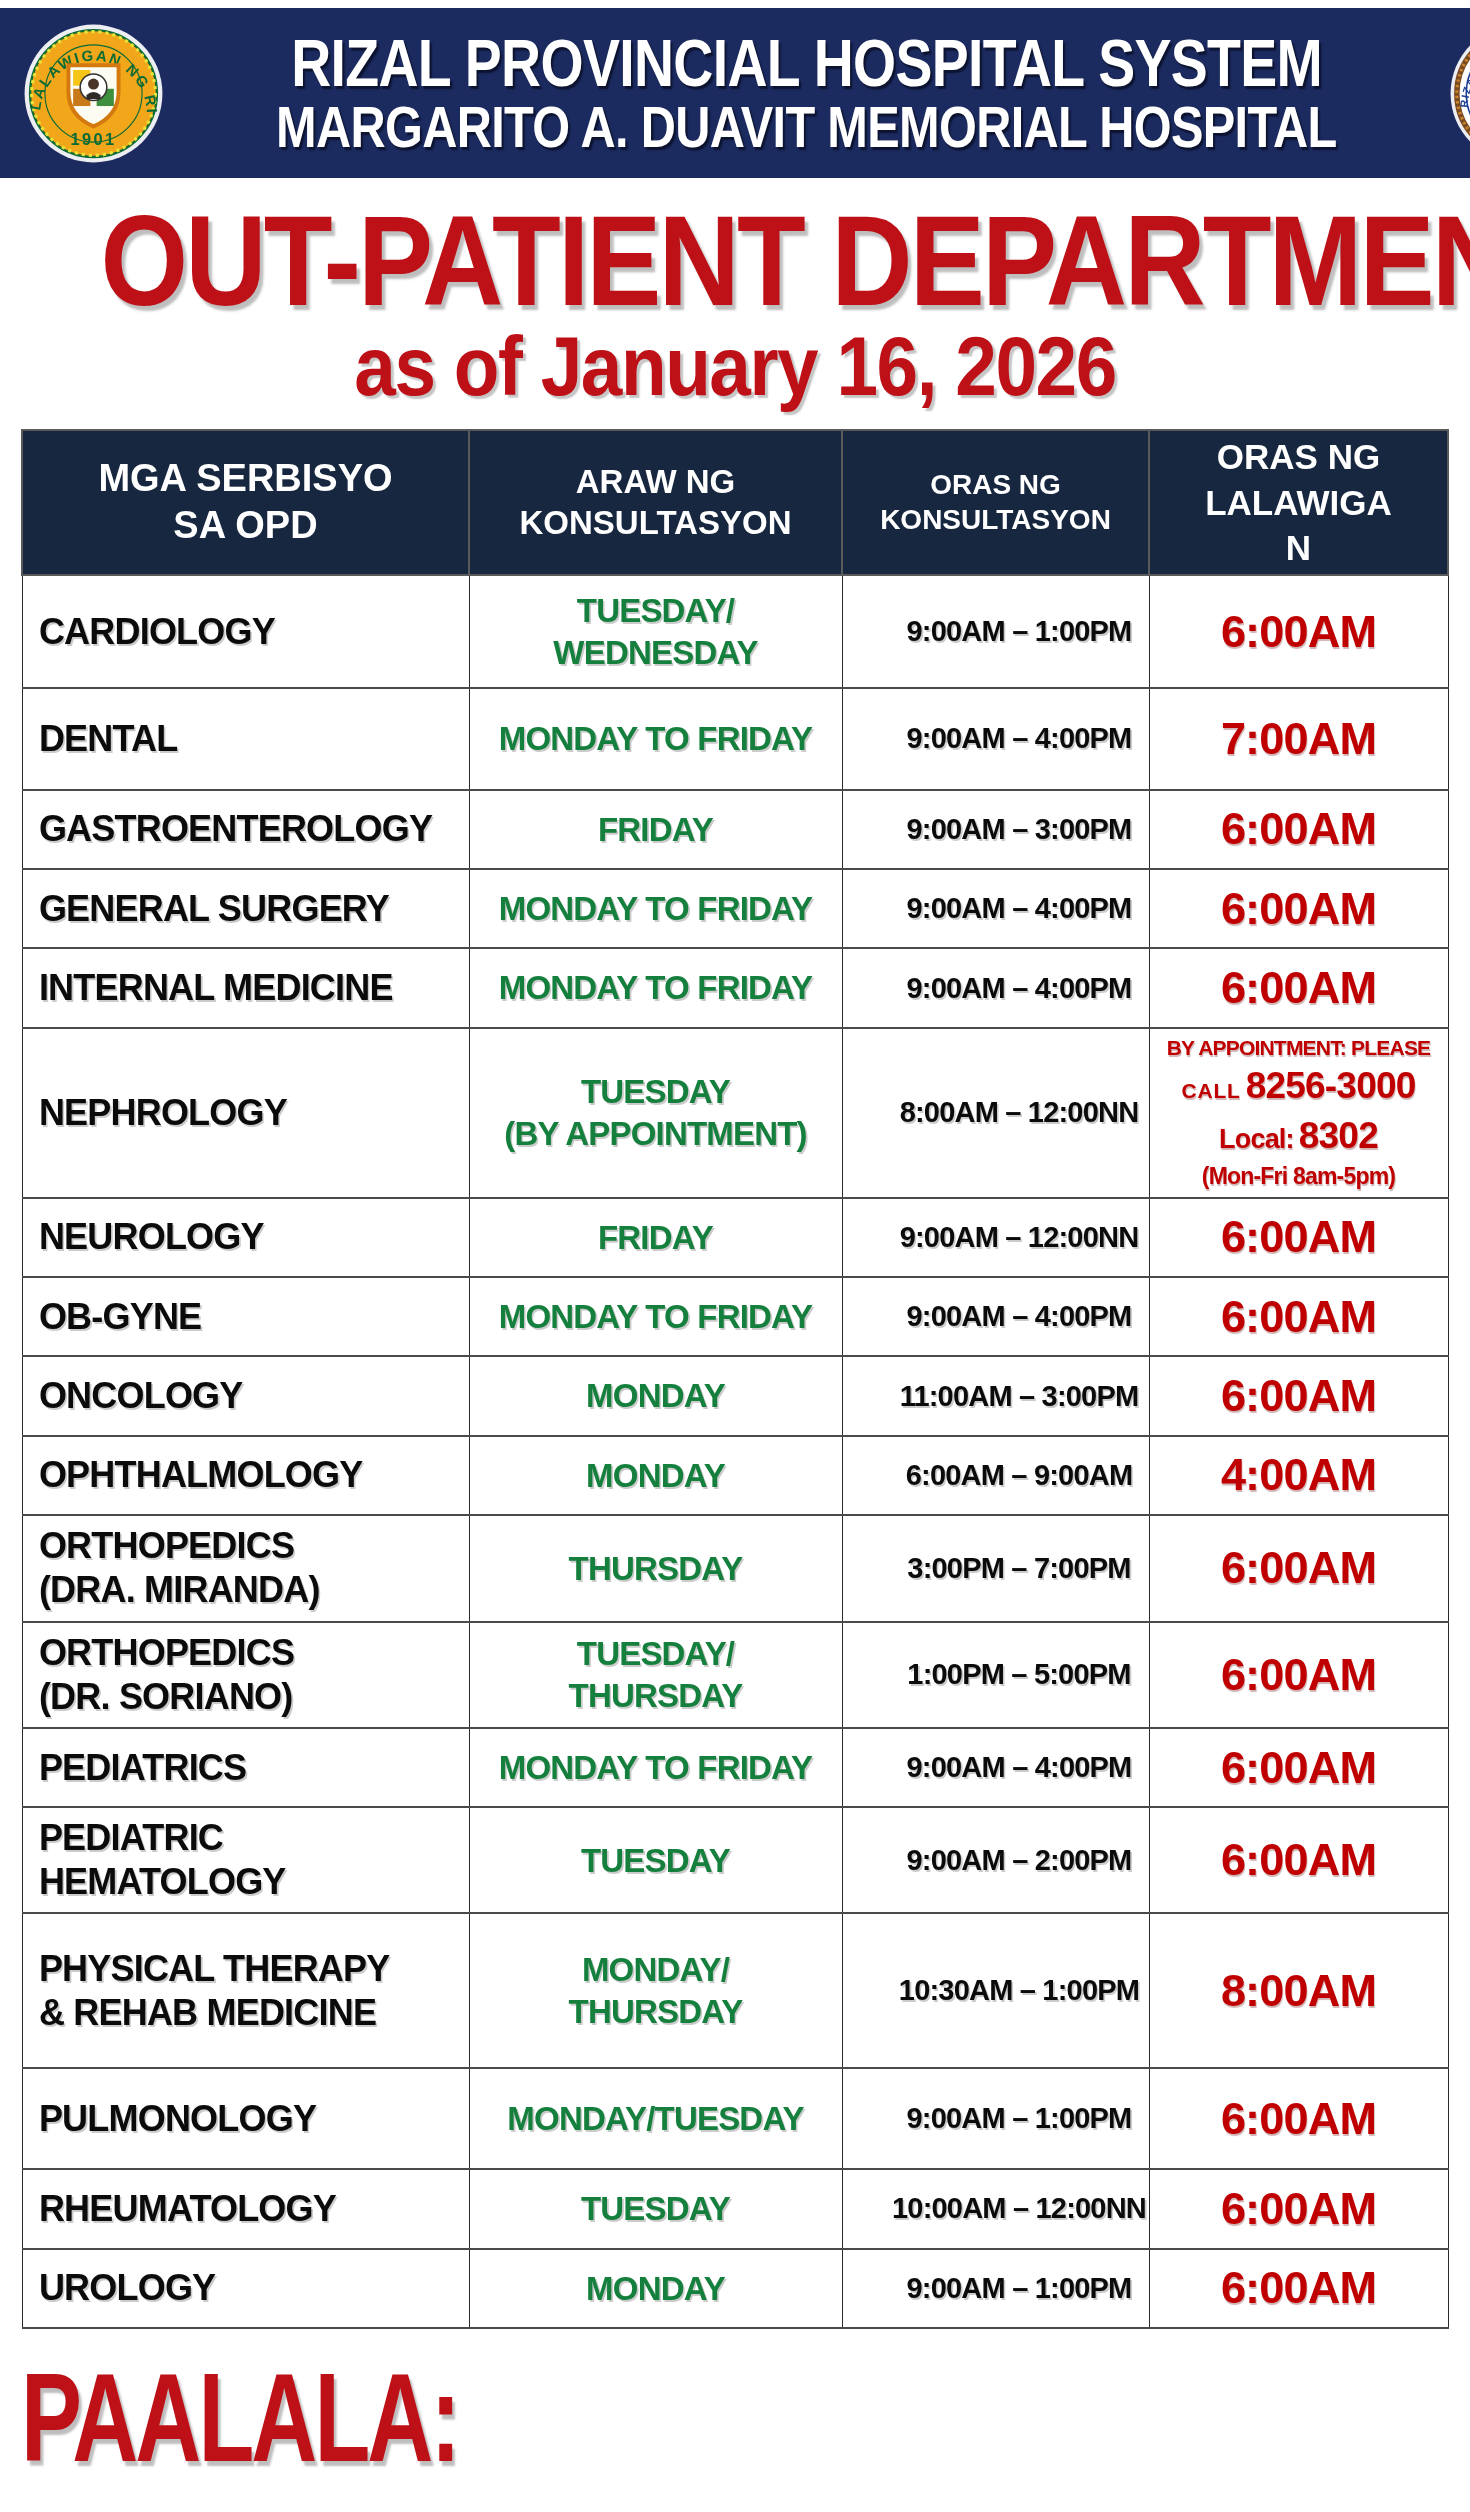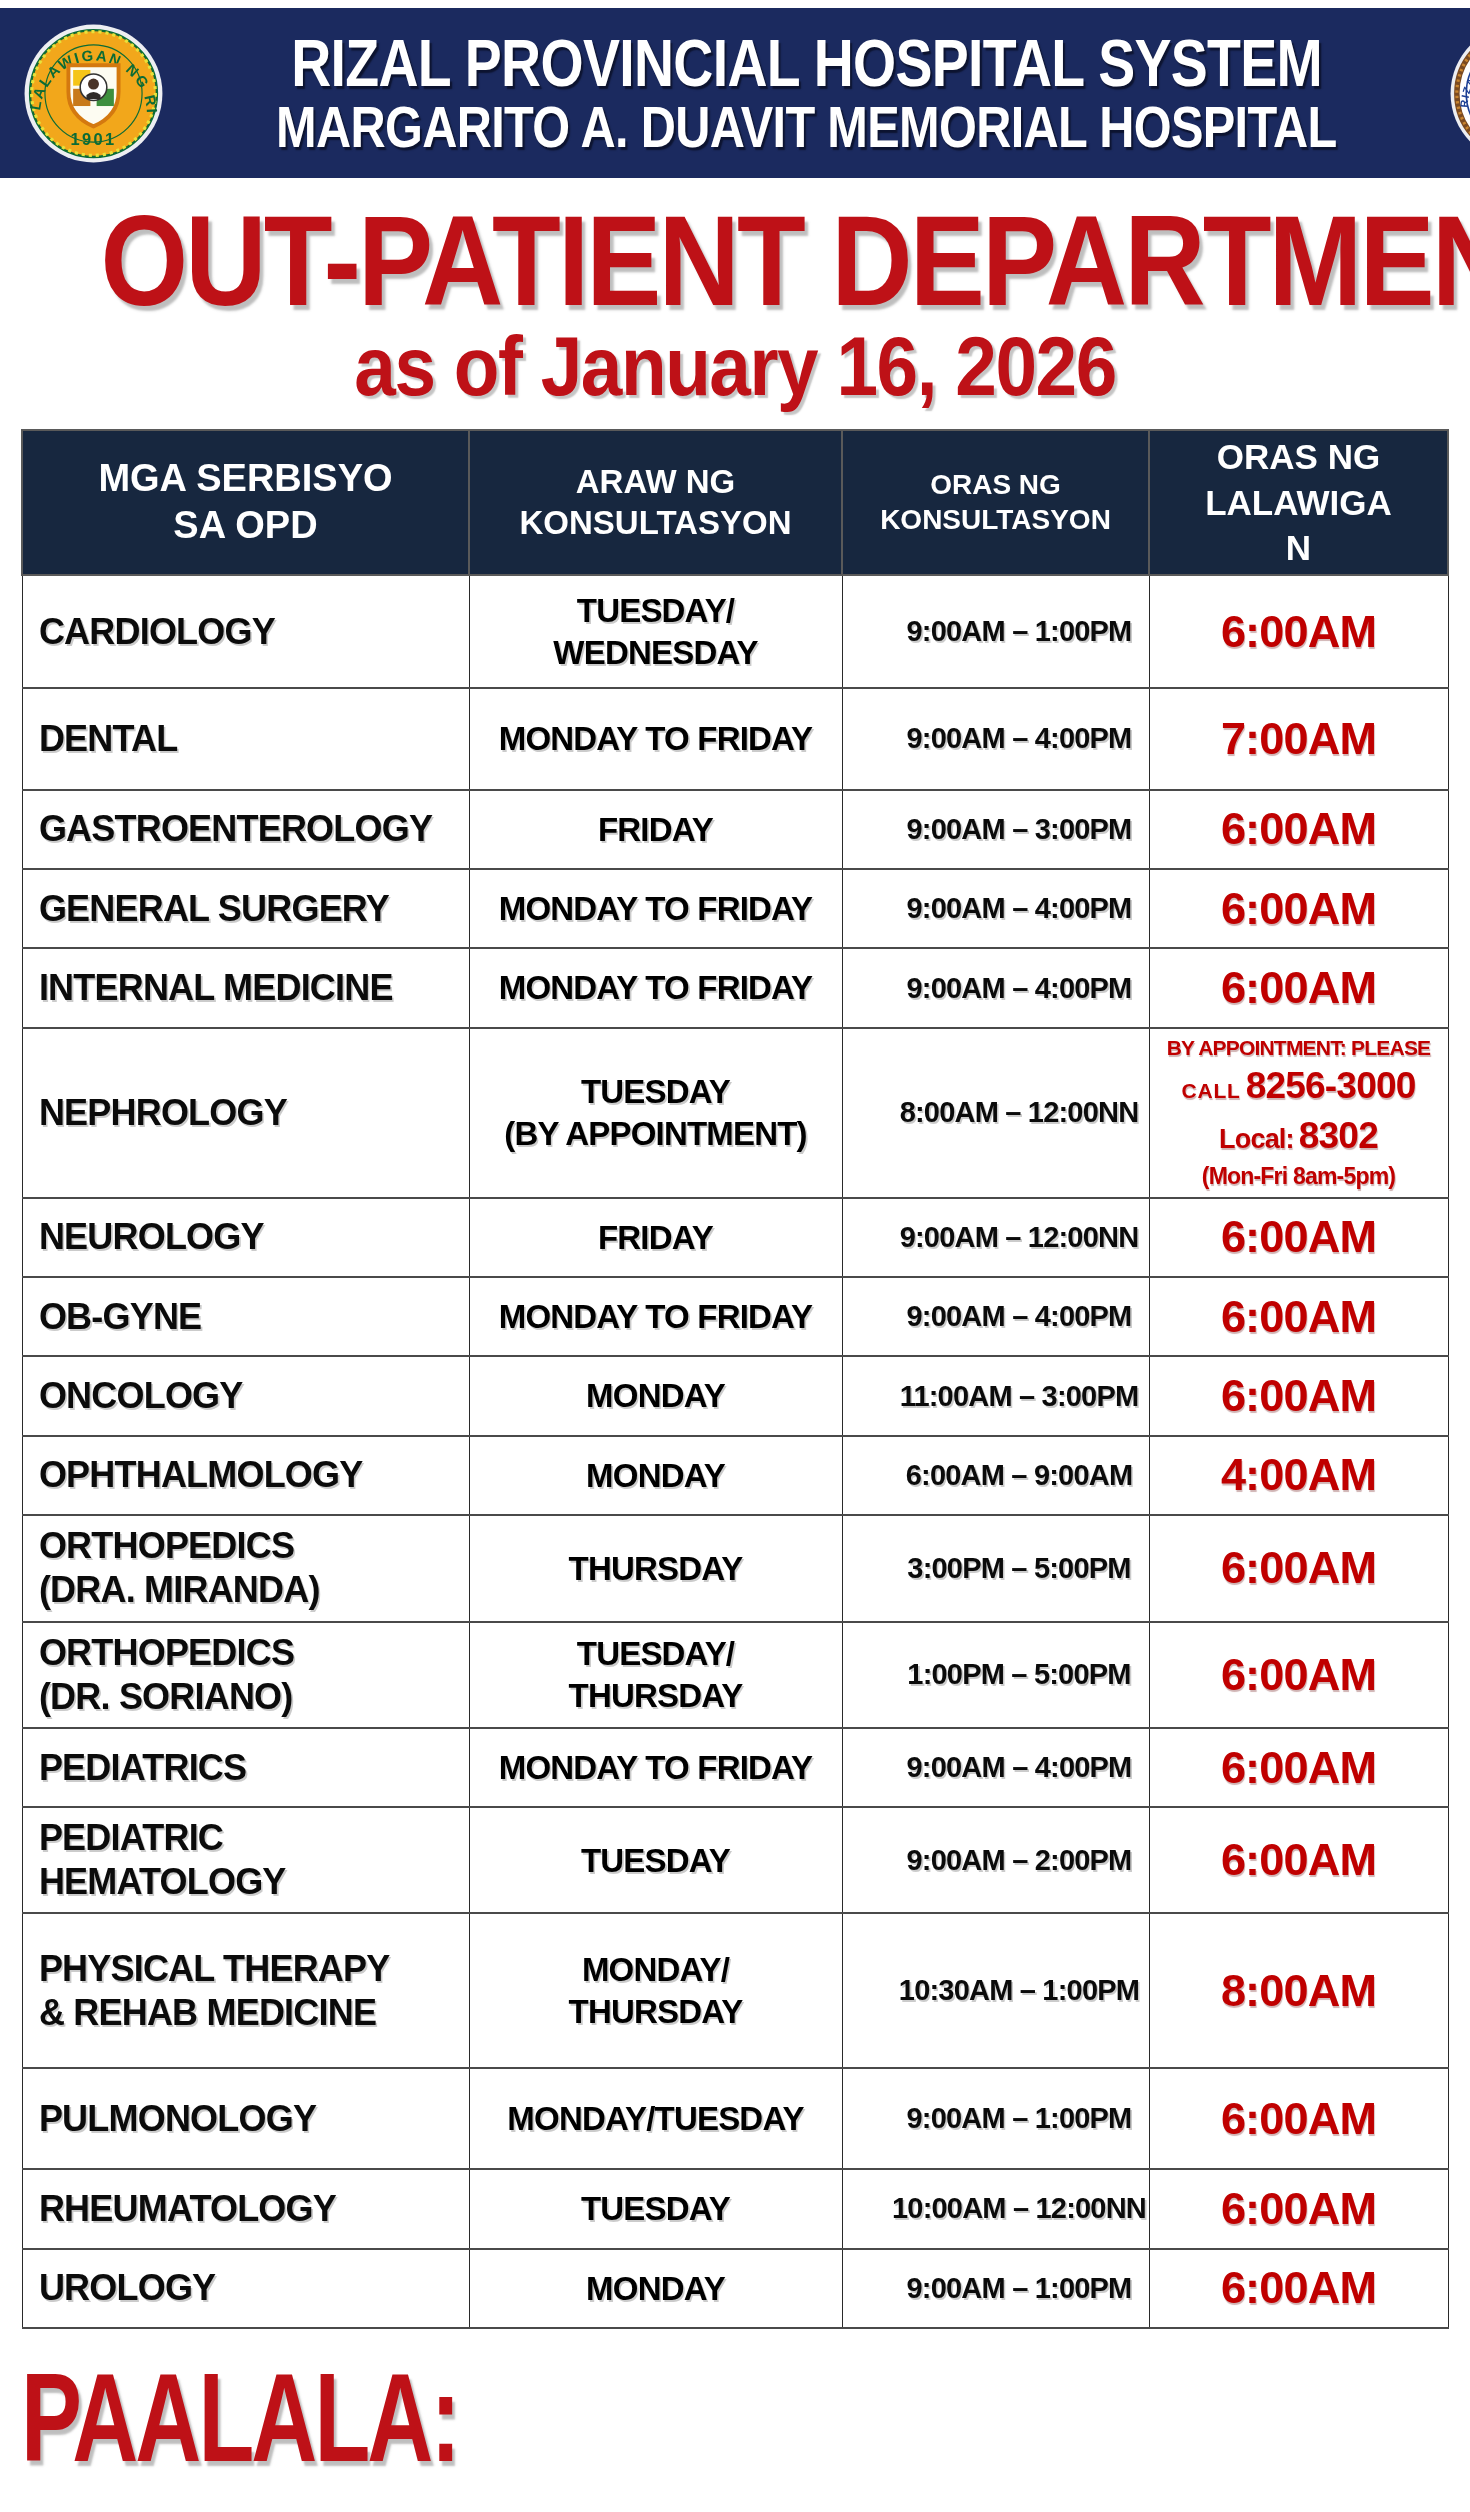--- a/index.html
+++ b/index.html
@@ -101,21 +101,21 @@
   tbody tr:nth-child(14) td{height:87px;}
   tbody tr:nth-child(15) td{height:136px;}
   tbody tr:nth-child(16) td{height:83px;}
   td.svc{
     text-align:left;padding:8.2px 6.5px 8.2px 16.4px;
     font-size:36px;font-weight:bold;color:#0b0b0b;
     white-space:pre-line;letter-spacing:-0.8px;line-height:1.22;
     text-shadow:1.6px 1.6px 0 rgba(160,160,160,.55);
   }
   td.day{
-    text-align:center;font-size:33px;font-weight:bold;color:#000000;
+    text-align:center;font-size:33px;font-weight:bold;color:#15803d;
     white-space:pre-line;letter-spacing:-0.8px;line-height:1.25;
     text-shadow:1.6px 1.6px 0 rgba(160,160,160,.55);
   }
   td.hrs{
     text-align:center;font-size:29px;font-weight:bold;color:#0b0b0b;
     letter-spacing:-0.8px;
     text-shadow:1.6px 1.6px 0 rgba(160,160,160,.55);
     padding-left:48px;
   }
   td.reg{
@@ -321,21 +321,21 @@
         <tr>
           <td class="svc">OPHTHALMOLOGY</td>
           <td class="day">MONDAY</td>
           <td class="hrs">6:00AM – 9:00AM</td>
           <td class="reg">4:00AM</td>
         </tr>
         <tr>
           <td class="svc">ORTHOPEDICS
 (DRA. MIRANDA)</td>
           <td class="day">THURSDAY</td>
-          <td class="hrs">3:00PM – 5:00PM</td>
+          <td class="hrs">3:00PM – 7:00PM</td>
           <td class="reg">6:00AM</td>
         </tr>
         <tr>
           <td class="svc">ORTHOPEDICS
 (DR. SORIANO)</td>
           <td class="day">TUESDAY/
 THURSDAY</td>
           <td class="hrs">1:00PM – 5:00PM</td>
           <td class="reg">6:00AM</td>
         </tr>

